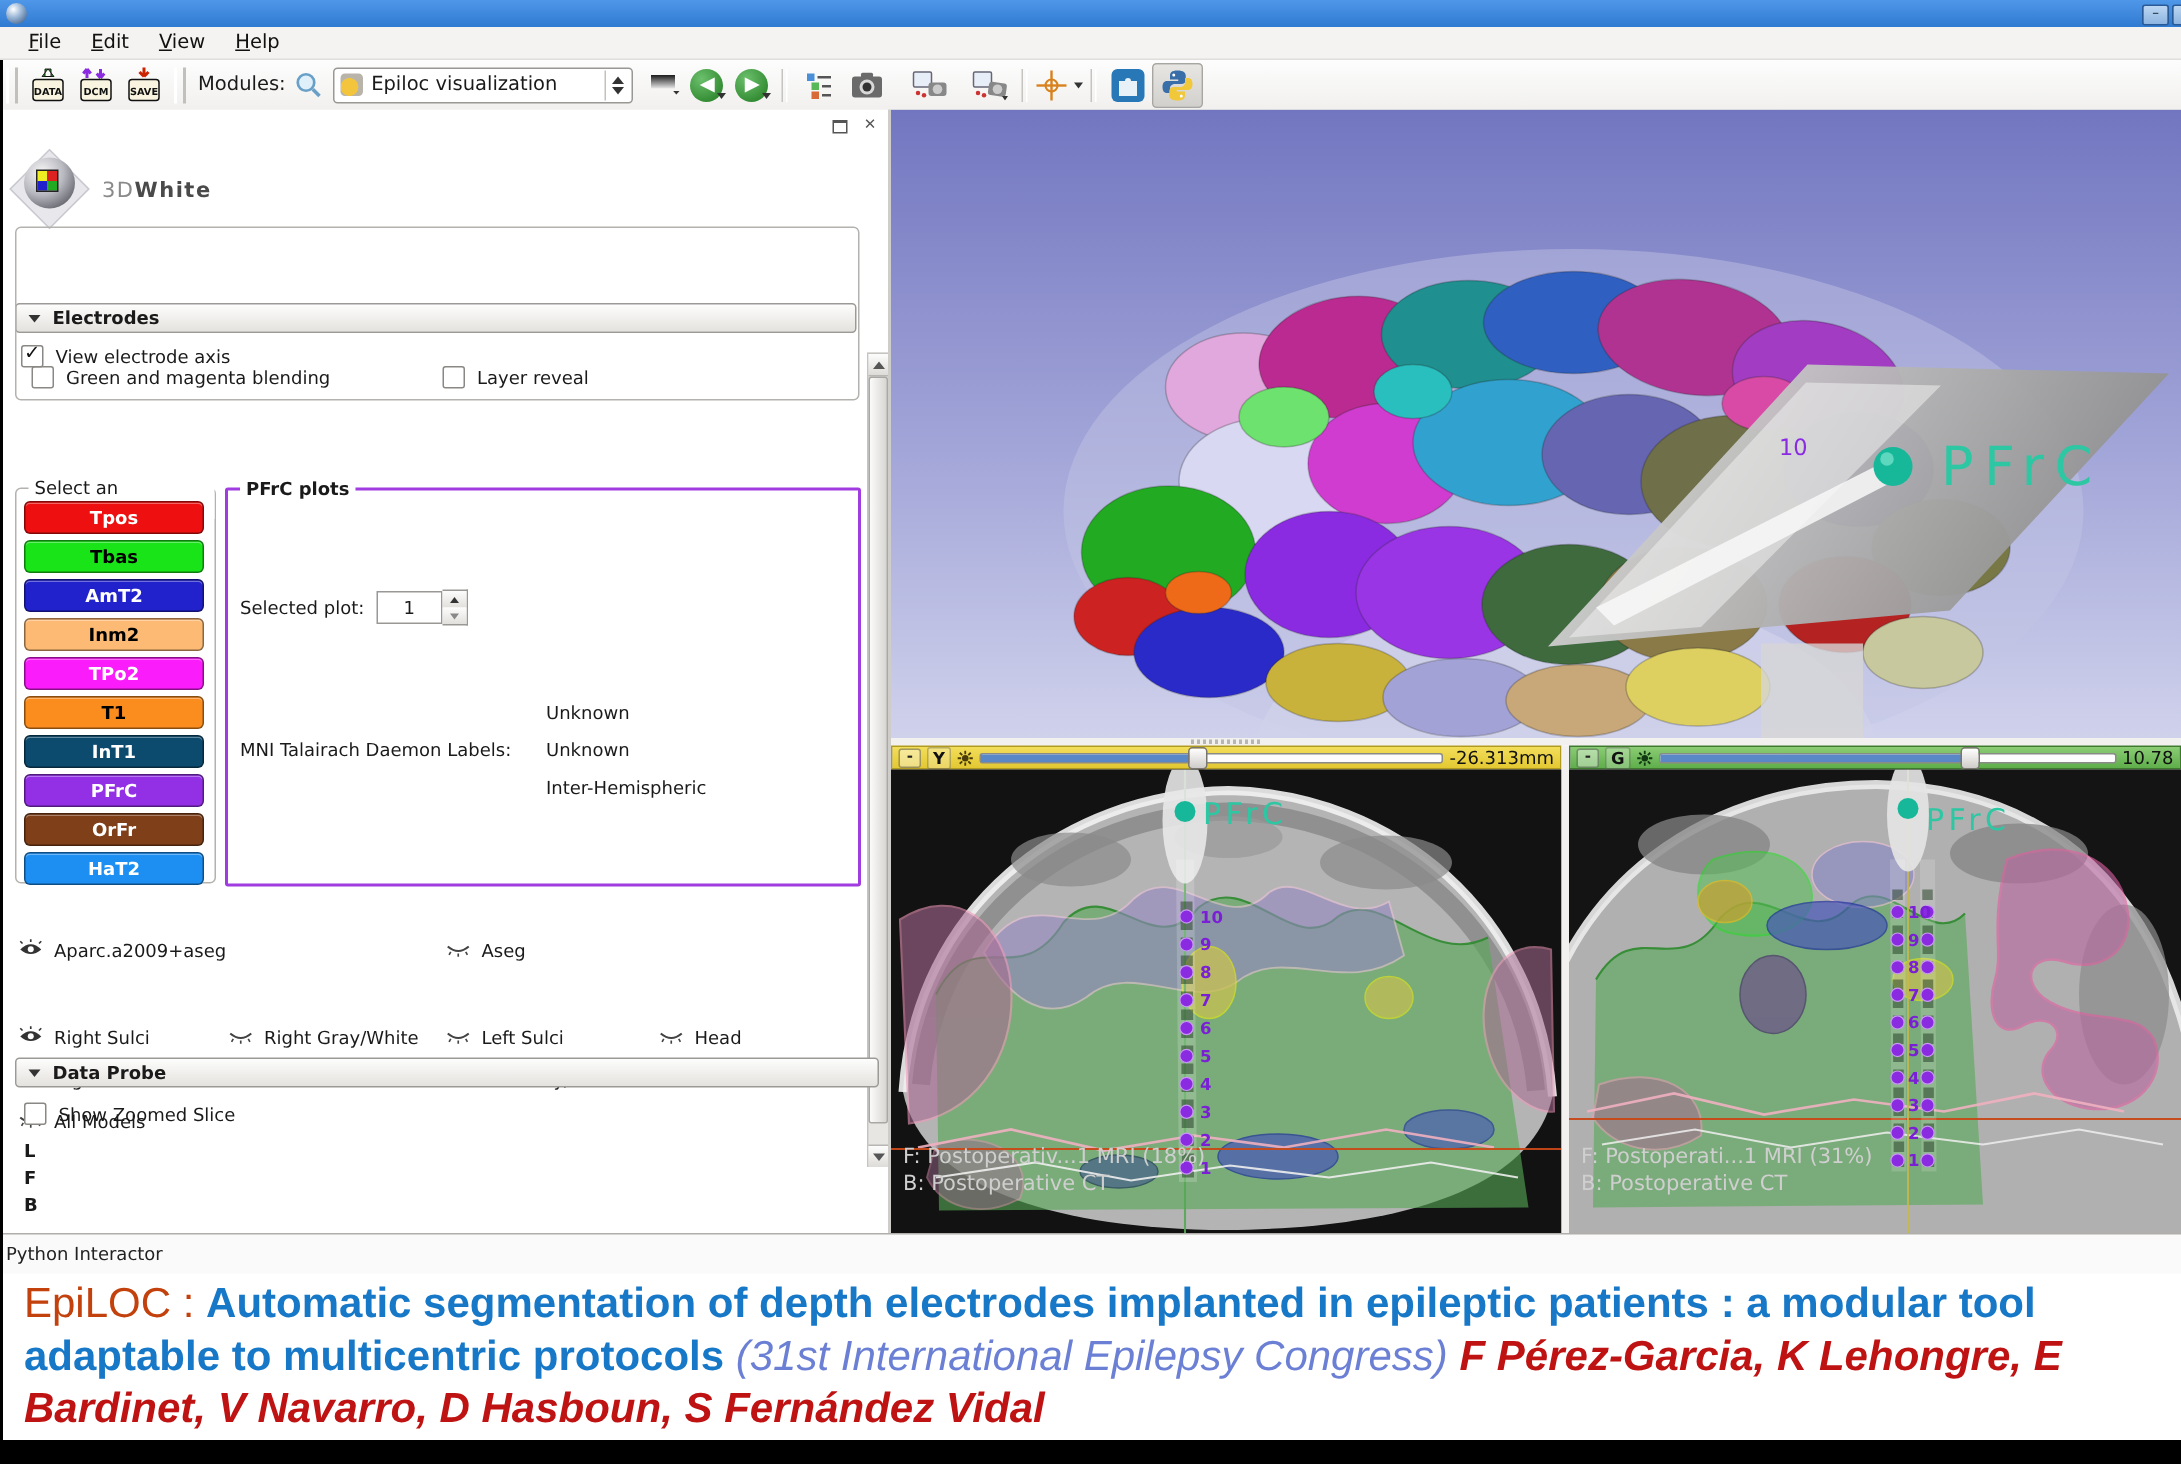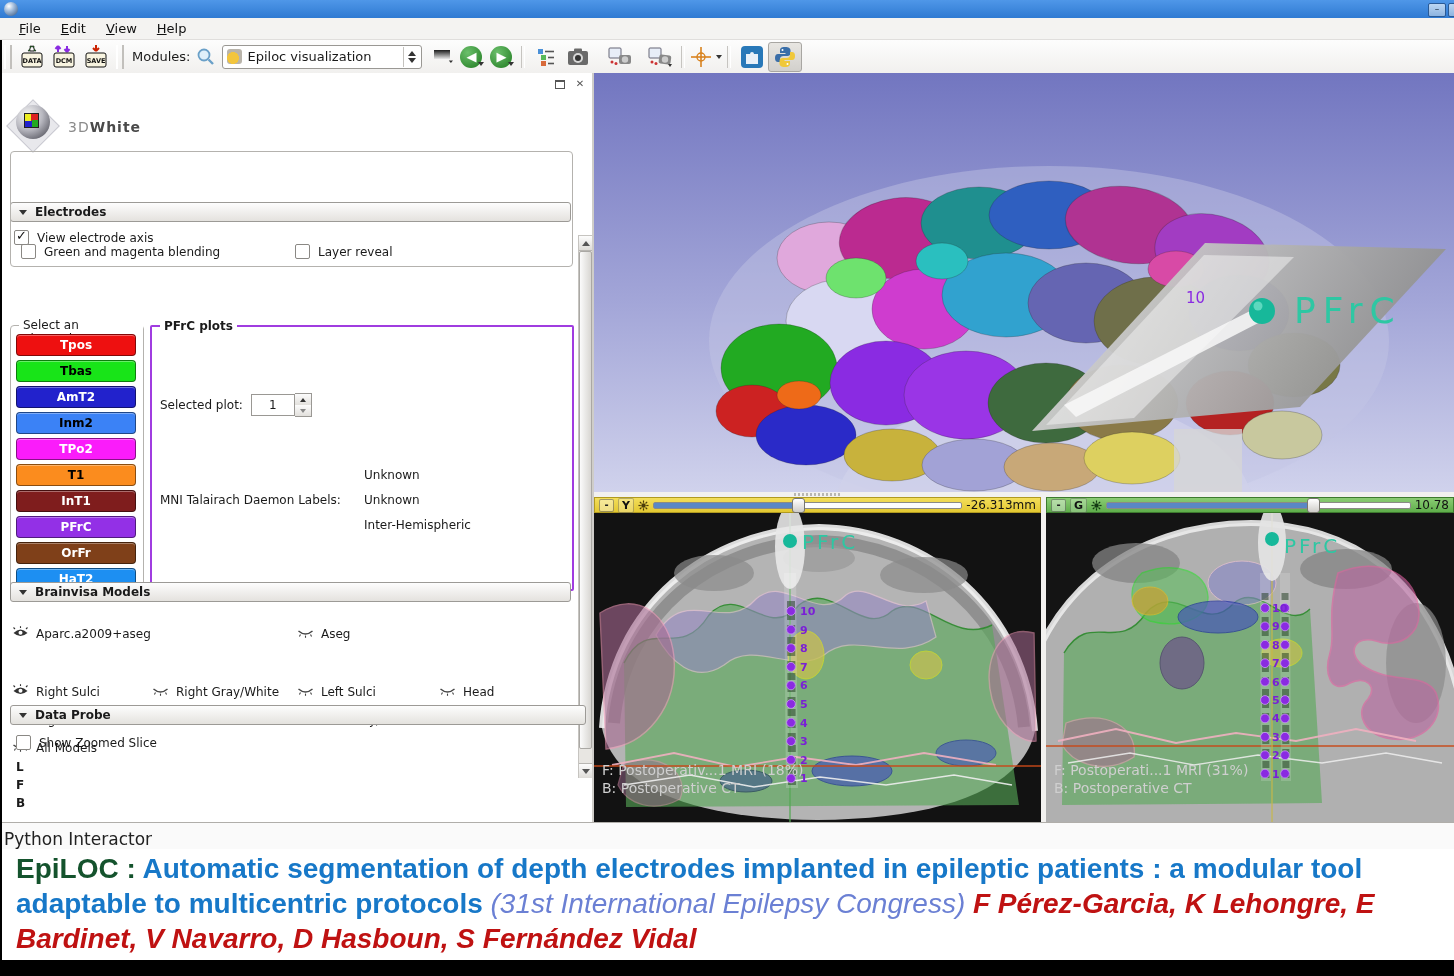--- a/index.html
+++ b/index.html
@@ -63,42 +63,42 @@
   .mni-val{position:absolute;left:212px;font-size:12px;}
   
   .model-item{display:flex;align-items:center;gap:7px;font-size:12px;}
   .model-item svg{flex:none;}
   #freesurfer-models{left:10px;top:553px;width:560px;display:grid;grid-template-columns:285px 1fr;}
   #brainvisa-models{left:10px;top:611px;width:560px;display:grid;grid-template-columns:140px 145px 142px 1fr;row-gap:12px;}
   #brainvisa-models .model-item:nth-child(8){grid-column:1;}
   
   #probe-rows{left:14px;top:758px;font-size:12px;font-weight:bold;line-height:18px;}
   #python-interactor{left:2px;top:822px;width:1452px;height:26px;background:#fafafa;border-top:1px solid #b0aeaa;}
-  #python-interactor span{position:absolute;left:2px;top:6px;font-size:17px;color:#222;}
+  #python-interactor span{position:absolute;left:2px;top:6px;font-size:12px;color:#222;}
   
   #view3d{left:594px;top:73px;width:860px;height:419px;overflow:hidden;}
   #splitter{left:594px;top:492px;width:860px;height:5px;background:#f2f1ef;}
   #splitter-grip{left:200px;top:1px;width:48px;height:3px;background:repeating-linear-gradient(90deg,#b8b6b2 0 2px,#f2f1ef 2px 4px);}
   .slice-bar{top:497px;height:16px;display:flex;align-items:center;gap:4px;padding:0 4px;box-sizing:border-box;}
   #bar-y{left:594px;width:447px;background:linear-gradient(#f3de5a,#e3c832);border:1px solid #b09a20;}
   #bar-g{left:1046px;width:408px;background:linear-gradient(#8bcc74,#5fae4b);border:1px solid #3d7a2e;}
   .bar-btn{width:13px;height:11px;border:1px solid rgba(0,0,0,.35);border-radius:2px;background:rgba(255,255,255,.4);font-size:10px;line-height:9px;text-align:center;font-weight:bold;color:#222;}
   .bar-letter{font-size:11px;font-weight:bold;color:#111;padding:0 3px;border:1px solid rgba(0,0,0,.25);border-radius:2px;background:rgba(255,255,255,.25);}
   .bar-pin{width:11px;height:11px;}
   .groove{flex:1;height:5px;background:#fdfdfd;border:1px solid #8a8a86;border-radius:2px;position:relative;}
   .groove .fill{position:absolute;left:0;top:0;bottom:0;background:#5a87c5;}
   .groove .handle{position:absolute;top:-5px;width:11px;height:13px;background:linear-gradient(#ffffff,#cfcdc9);border:1px solid #78766f;border-radius:3px;}
   .bar-value{font-size:12px;color:#111;white-space:nowrap;}
   .slice-view{top:513px;height:309px;overflow:hidden;background:#101010;}
   #slice-y{left:594px;width:447px;}
   #slice-g{left:1046px;width:408px;}
   #slice-divider{left:1041px;top:497px;width:5px;height:325px;background:#f2f1ef;}
   
   #caption{left:16px;top:851px;width:1424px;font-family:"Liberation Sans",sans-serif;font-size:28px;line-height:35px;font-weight:bold;}
-  .seg-plain{color:#14532d;font-weight:bold;}
+  .seg-plain{color:#c2410c;font-weight:normal;}
   .seg-title{color:#1778c8;}
   .seg-venue{color:#6b80d4;font-style:italic;font-weight:normal;}
   .seg-authors{color:#bf1212;font-style:italic;}
   #bottom-black{left:0;top:960px;width:1454px;height:16px;background:#000;}
   #left-black{left:0;top:40px;width:2px;height:920px;background:#000;}
   svg text{font-family:"DejaVu Sans",sans-serif;}
 </style>
 </head>
 <body>
 
@@ -280,24 +280,24 @@
       <span class="cb checked" id="cb-axis"></span>
       <span>View electrode axis</span>
     </div>
 
     <div class="abs group-box" id="electrode-group">
       <span class="group-legend">Select an electrode</span>
       <div id="electrode-list">
           <div class="electrode-btn" style="background: rgb(238, 16, 16); color: rgb(255, 255, 255);">Tpos</div>
           <div class="electrode-btn" style="background: rgb(24, 228, 24); color: rgb(0, 0, 0);">Tbas</div>
           <div class="electrode-btn" style="background: rgb(34, 34, 204); color: rgb(255, 255, 255);">AmT2</div>
-          <div class="electrode-btn" style="background: #3b82f6; color: rgb(0, 0, 0);">Inm2</div>
+          <div class="electrode-btn" style="background: #fdba74; color: rgb(0, 0, 0);">Inm2</div>
           <div class="electrode-btn" style="background: rgb(250, 28, 250); color: rgb(255, 255, 255);">TPo2</div>
           <div class="electrode-btn" style="background: rgb(251, 140, 30); color: rgb(0, 0, 0);">T1</div>
-          <div class="electrode-btn" style="background: #7f1d1d; color: rgb(255, 255, 255);">InT1</div>
+          <div class="electrode-btn" style="background: #0c4a6e; color: rgb(255, 255, 255);">InT1</div>
           <div class="electrode-btn" style="background: rgb(147, 48, 230); color: rgb(255, 255, 255);">PFrC</div>
           <div class="electrode-btn" style="background: rgb(127, 64, 25); color: rgb(255, 255, 255);">OrFr</div>
           <div class="electrode-btn" style="background: rgb(29, 143, 242); color: rgb(255, 255, 255);">HaT2</div>
         </div>
     </div>
 
     <div class="abs group-box" id="plots-group">
       <span class="group-legend">PFrC plots</span>
       <div style="position:absolute;left:8px;top:66px;display:flex;align-items:center;gap:8px;">
         <span>Selected plot:</span>
@@ -338,24 +338,20 @@
               <g stroke="#444" stroke-width="1.1">
                 <line x1="3.5" y1="8.6" x2="2.4" y2="10.6"></line>
                 <line x1="8.5" y1="9.6" x2="8.5" y2="11.8"></line>
                 <line x1="13.5" y1="8.6" x2="14.6" y2="10.6"></line>
               </g>
             </svg></span>
           <span>Aseg</span>
         </div>
       </div>
 
-    <div class="abs section-hdr" style="top:509px;">
-      <span class="tri-dn"></span>
-      <span>Brainvisa Models</span>
-    </div>
     <div class="abs" id="brainvisa-models">
         <div class="model-item">
           <span><svg width="17" height="13" viewBox="0 0 17 13">
               <path d="M1.5 7 Q8.5 0 15.5 7 Q8.5 13 1.5 7 Z" fill="#333"></path>
               <circle cx="8.5" cy="6.8" r="2" fill="#fff"></circle>
               <g stroke="#333" stroke-width="1.1">
                 <line x1="3" y1="3" x2="1.5" y2="1.5"></line>
                 <line x1="8.5" y1="2" x2="8.5" y2="0.2"></line>
                 <line x1="14" y1="3" x2="15.5" y2="1.5"></line>
               </g>

